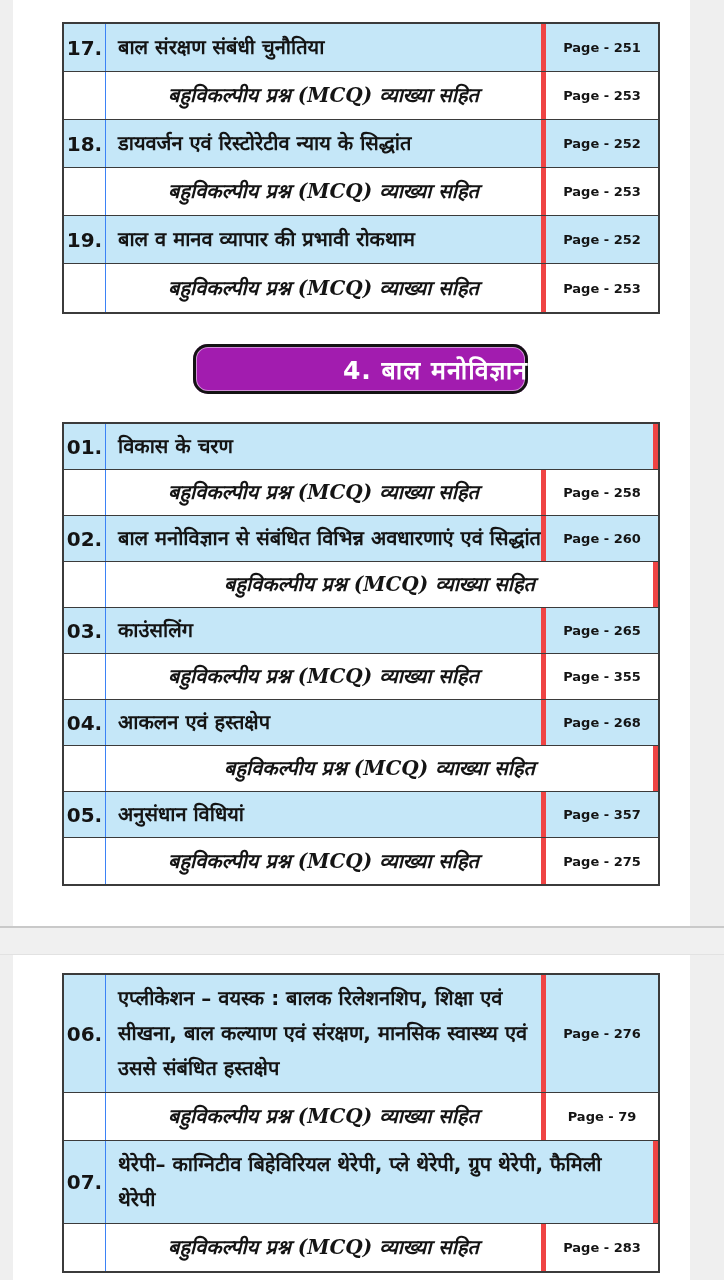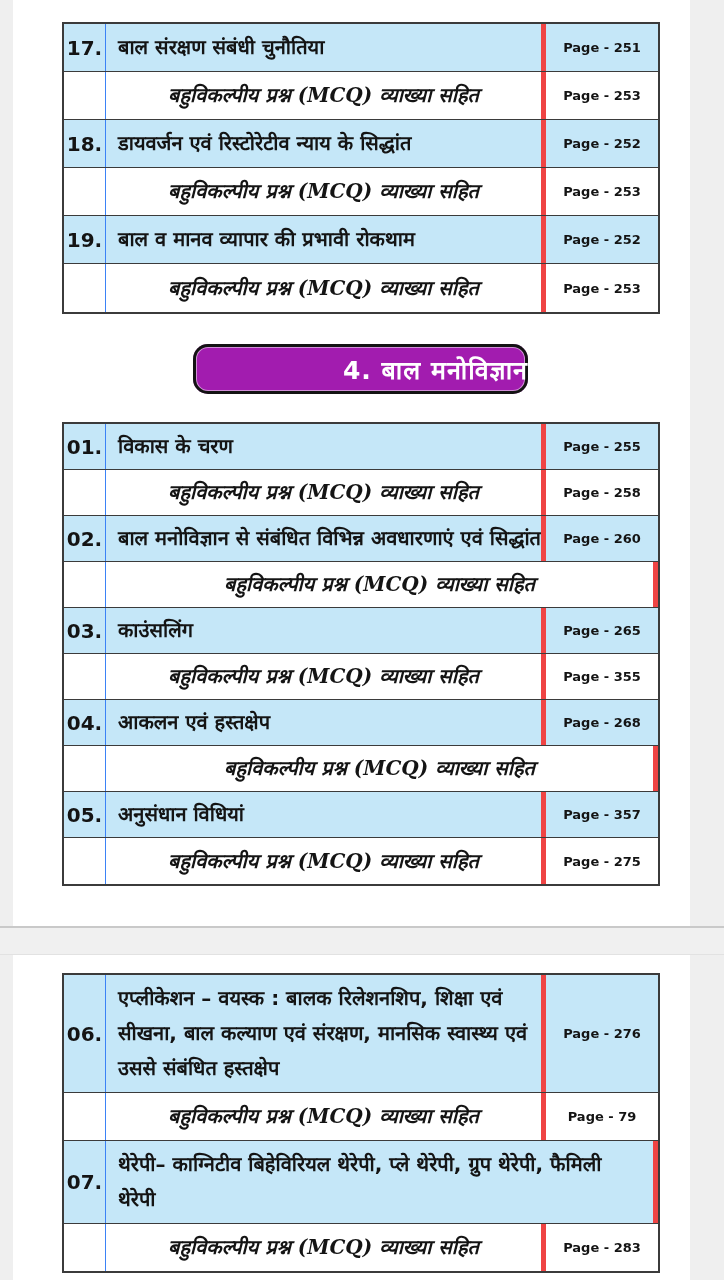--- a/index.html
+++ b/index.html
@@ -100,21 +100,20 @@
     </div>
 
   <div class="banner">
     <span>4. बाल मनोविज्ञान</span>
   </div>
 
   <div class="toc-table nowrap" id="toc-b">
       <div class="toc-row chapter">
         <div class="cell cell-num">01.</div>
         <div class="cell cell-title">विकास के चरण</div>
-        <div class="cell cell-page">Page - 255</div>
       </div>
       <div class="toc-row mcq">
         <div class="cell cell-num"></div>
         <div class="cell cell-title">बहुविकल्पीय प्रश्न (MCQ) व्याख्या सहित</div>
         <div class="cell cell-page">Page - 258</div>
       </div>
       <div class="toc-row chapter">
         <div class="cell cell-num">02.</div>
         <div class="cell cell-title">बाल मनोविज्ञान से संबंधित विभिन्न अवधारणाएं एवं सिद्धांत</div>
         <div class="cell cell-page">Page - 260</div>

